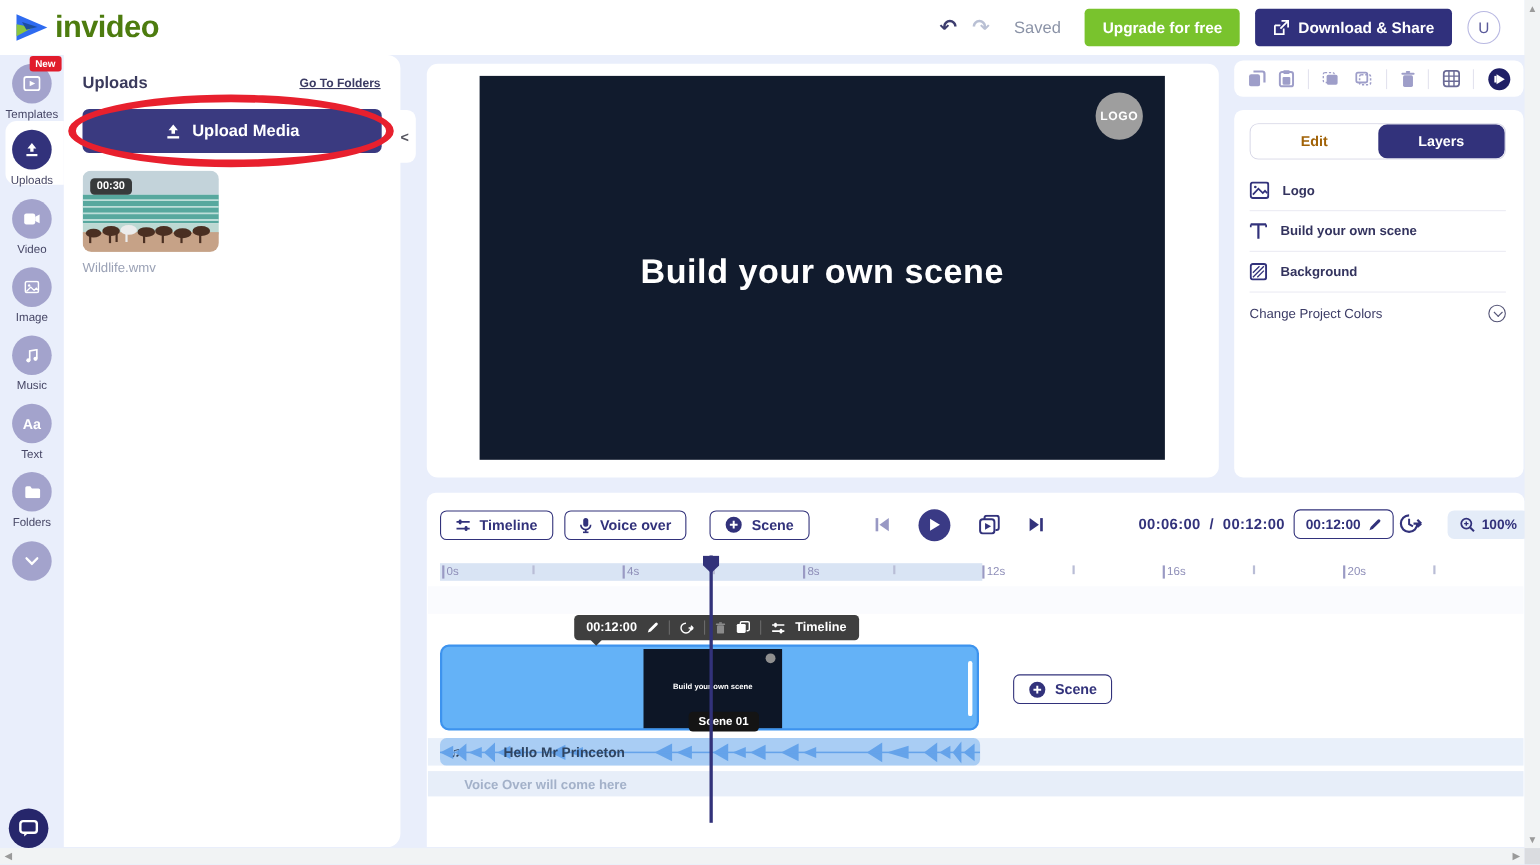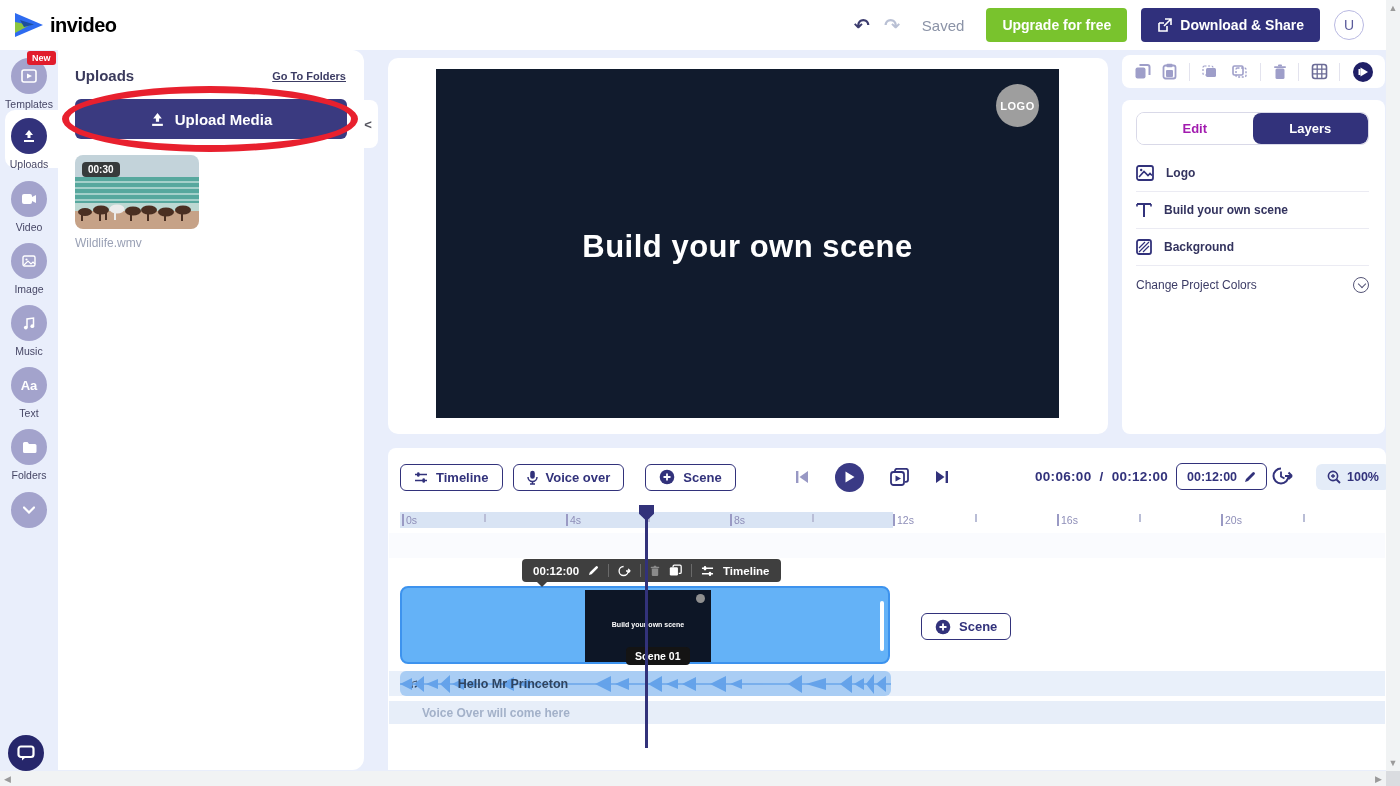--- a/index.html
+++ b/index.html
@@ -4,21 +4,21 @@
 <style>
   * { margin:0; padding:0; box-sizing:border-box; }
   html,body { width:1400px; height:786px; overflow:hidden; }
   body { font-family:"Liberation Sans","DejaVu Sans",sans-serif; background:#e9eefb; }
   .app { position:relative; width:1400px; height:786px; background:#e9eefb; }
   .abs { position:absolute; }
 
   
   .topbar { left:0; top:0; width:1386px; height:50px; background:#ffffff; display:flex; align-items:center; }
   .brand { display:flex; align-items:center; gap:6px; margin-left:14px; }
-  .brand-word { font-size:20px; font-weight:bold; color:#000000; letter-spacing:-0.5px; }
+  .brand-word { font-size:28px; font-weight:bold; color:#4d7c0f; letter-spacing:-0.5px; }
   .tb-right { position:absolute; right:22px; top:0; height:50px; display:flex; align-items:center; gap:14px; }
   .undo-redo { font-size:19px; font-weight:bold; }
   .undo { color:#3c3c6e; } .redo { color:#b9c0d4; }
   .saved { color:#8b93a7; font-size:15px; margin:0 8px; }
   .btn-green { background:#79c32d; color:#fff; font-weight:bold; font-size:14px; border:none; border-radius:4px; padding:9px 16px; cursor:pointer; }
   .btn-navy { background:#30307c; color:#fff; font-weight:bold; font-size:14px; border:none; border-radius:4px; padding:9px 16px; cursor:pointer; display:flex; align-items:center; gap:8px; }
   .avatar { width:30px; height:30px; border-radius:50%; border:1.5px solid #b9b9e2; color:#5a5a9a; font-size:14px; display:flex; align-items:center; justify-content:center; background:#fff; }
 
   
   .rail { left:0; top:50px; width:58px; height:720px; }
@@ -47,21 +47,21 @@
   .canvas-headline { position:absolute; left:0; right:0; top:160px; text-align:center; color:#fff; font-size:31px; font-weight:bold; letter-spacing:0.5px; }
   .logo-circle { position:absolute; right:20px; top:15px; width:43px; height:43px; border-radius:50%; background:#9e9e9e; color:#fff; display:flex; align-items:center; justify-content:center; font-size:11px; font-weight:bold; letter-spacing:0.5px; }
 
   
   .rt-tools { left:1122px; top:55px; width:263px; height:33px; background:#fff; border-radius:8px; display:flex; align-items:center; justify-content:space-evenly; }
   .rt-tools .divider { width:1px; height:18px; background:#e3e3ee; }
   .tool-ic { color:#9e9ec9; cursor:pointer; display:flex; align-items:center; }
   .rt-card { left:1122px; top:100px; width:263px; height:334px; background:#fff; border-radius:8px; }
   .tab-toggle { position:absolute; left:14px; top:12px; width:233px; height:33px; border:1px solid #d9d9e8; border-radius:8px; display:flex; overflow:hidden; }
   .tab { flex:1; display:flex; align-items:center; justify-content:center; font-size:13px; font-weight:bold; cursor:pointer; }
-  .tab.inactive { background:#fff; color:#a21caf; }
+  .tab.inactive { background:#fff; color:#a16207; }
   .tab.active { background:#32327b; color:#fff; border-radius:8px; }
   .layer-row { position:absolute; left:14px; width:233px; height:37px; display:flex; align-items:center; gap:12px; border-bottom:1px solid #ebebf3; cursor:pointer; }
   .layer-label { font-size:12px; font-weight:bold; color:#33335e; }
   .chev-circle { width:16px; height:16px; border:1.3px solid #555577; border-radius:50%; position:relative; }
   .chev-circle::after { content:""; position:absolute; left:4.5px; top:3.5px; width:5px; height:5px; border-right:1.5px solid #555577; border-bottom:1.5px solid #555577; transform:rotate(45deg); }
 
   
   .tl-card { left:388px; top:448px; width:998px; height:322px; background:#fff; border-radius:8px 8px 0 0; }
   .btn-outline { border:1.5px solid #32327b; background:#fff; color:#32327b; border-radius:6px; font-size:13px; font-weight:bold; display:flex; align-items:center; gap:8px; padding:0 13px; height:27px; cursor:pointer; }
   .tl-toolbar { position:absolute; left:12px; top:15px; width:974px; height:28px; display:flex; align-items:center; }

